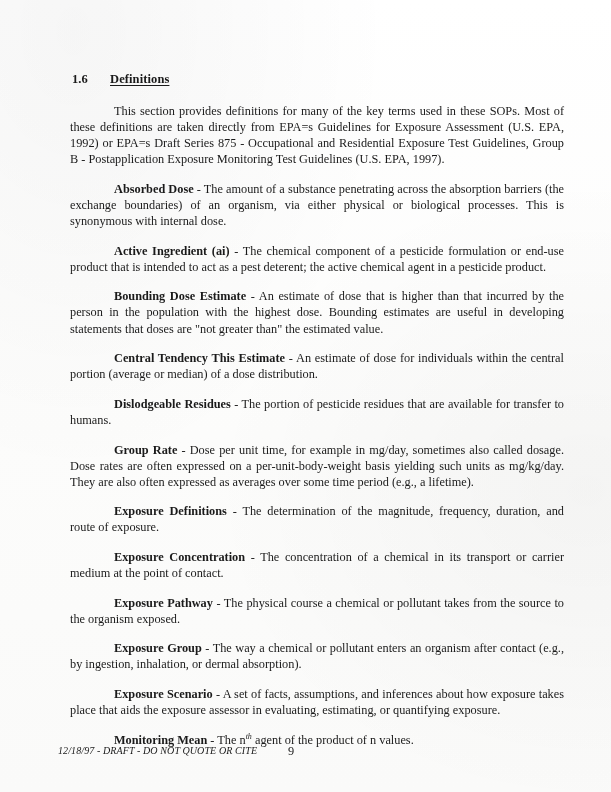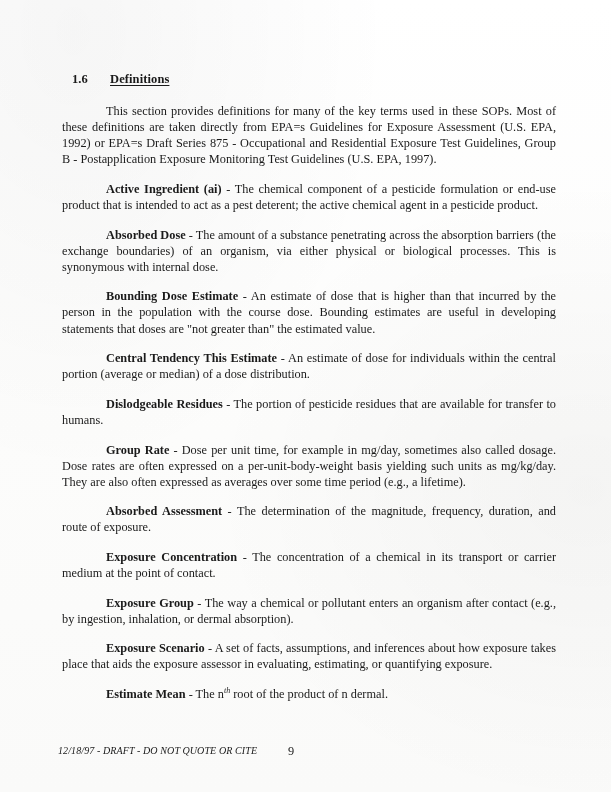--- a/index.html
+++ b/index.html
@@ -54,21 +54,21 @@
   }
   .heading .title {
     text-decoration: underline;
     text-underline-offset: 2px;
   }
 
   
   .body {
     position: absolute;
     top: 103px;
-    left: 4px;
+    left: 12px;
     width: 494px;
   }
   p.para {
     margin: 0 0 13.5px 0;
     font-size: 12.3px;
     line-height: 16.1px;
     text-align: justify;
     text-indent: 44px;
     -webkit-hyphens: none;
     hyphens: none;
@@ -114,42 +114,43 @@
   <div class="content">
 
     <div class="heading">
       <span class="num">1.6</span><span class="title">Definitions</span>
     </div>
 
     <div class="body">
 
       <p class="para"><span>This section provides definitions for many of the key terms used in these SOPs.  Most of these definitions are taken directly from EPA=s Guidelines for Exposure Assessment (U.S. EPA, 1992) or EPA=s Draft Series 875 - Occupational and Residential Exposure Test Guidelines, Group B - Postapplication Exposure Monitoring Test Guidelines (U.S. EPA, 1997).</span></p>
 
+      <p class="para"><span class="term">Absorbed Dose</span><span> - The amount of a substance penetrating across the absorption barriers (the exchange boundaries) of an organism, via either physical or biological processes.  This is synonymous with internal dose.</span></p>
+
       <p class="para"><span class="term">Active Ingredient (ai)</span><span> - The chemical component of a pesticide formulation or end-use product that is intended to act as a pest deterent; the active chemical agent in a pesticide product.</span></p>
 
-      <p class="para"><span class="term">Absorbed Dose</span><span> - The amount of a substance penetrating across the absorption barriers (the exchange boundaries) of an organism, via either physical or biological processes.  This is synonymous with internal dose.</span></p>
-
-      <p class="para"><span class="term">Bounding Dose Estimate</span><span> - An estimate of dose that is higher than that incurred by the person in the population with the course dose.  Bounding estimates are useful in developing statements that doses are "not greater than" the estimated value.</span></p>
+      <p class="para"><span class="term">Bounding Dose Estimate</span><span> - An estimate of dose that is higher than that incurred by the person in the population with the highest dose.  Bounding estimates are useful in developing statements that doses are "not greater than" the estimated value.</span></p>
 
       <p class="para"><span class="term">Central Tendency This Estimate</span><span> - An estimate of dose for individuals within the central portion (average or median) of a dose distribution.</span></p>
 
       <p class="para"><span class="term">Dislodgeable Residues</span><span> - The portion of pesticide residues that are available for transfer to humans.</span></p>
 
       <p class="para"><span class="term">Group Rate</span><span> - Dose per unit time, for example in mg/day, sometimes also called dosage.  Dose rates are often expressed on a per-unit-body-weight basis yielding such units as mg/kg/day.  They are also often expressed as averages over some time period (e.g., a lifetime).</span></p>
 
-      <p class="para"><span class="term">Absorbed Assessment</span><span> - The determination of the magnitude, frequency, duration, and route of exposure.</span></p>
+      <p class="para"><span class="term">Exposure Definitions</span><span> - The determination of the magnitude, frequency, duration, and route of exposure.</span></p>
 
       <p class="para"><span class="term">Exposure Concentration</span><span> - The concentration of a chemical in its transport or carrier medium at the point of contact.</span></p>
 
+      <p class="para"><span class="term">Exposure Pathway</span><span> - The physical course a chemical or pollutant takes from the source to the organism exposed.</span></p>
 
       <p class="para"><span class="term">Exposure Group</span><span> - The way a chemical or pollutant enters an organism after contact (e.g., by ingestion, inhalation, or dermal absorption).</span></p>
 
       <p class="para"><span class="term">Exposure Scenario</span><span> - A set of facts, assumptions, and inferences about how exposure takes place that aids the exposure assessor in evaluating, estimating, or quantifying exposure.</span></p>
 
-      <p class="para"><span class="term">Estimate Mean</span><span> - The n</span><sup class="ord">th</sup><span> root of the product of n dermal.</span></p>
+      <p class="para"><span class="term">Monitoring Mean</span><span> - The n</span><sup class="ord">th</sup><span> agent of the product of n values.</span></p>
 
     </div>
   </div>
 
   <div class="footer">
     <span class="stamp">12/18/97 - DRAFT - DO NOT QUOTE OR CITE</span>
     <span class="pageno">9</span>
   </div>
 </div>
 

